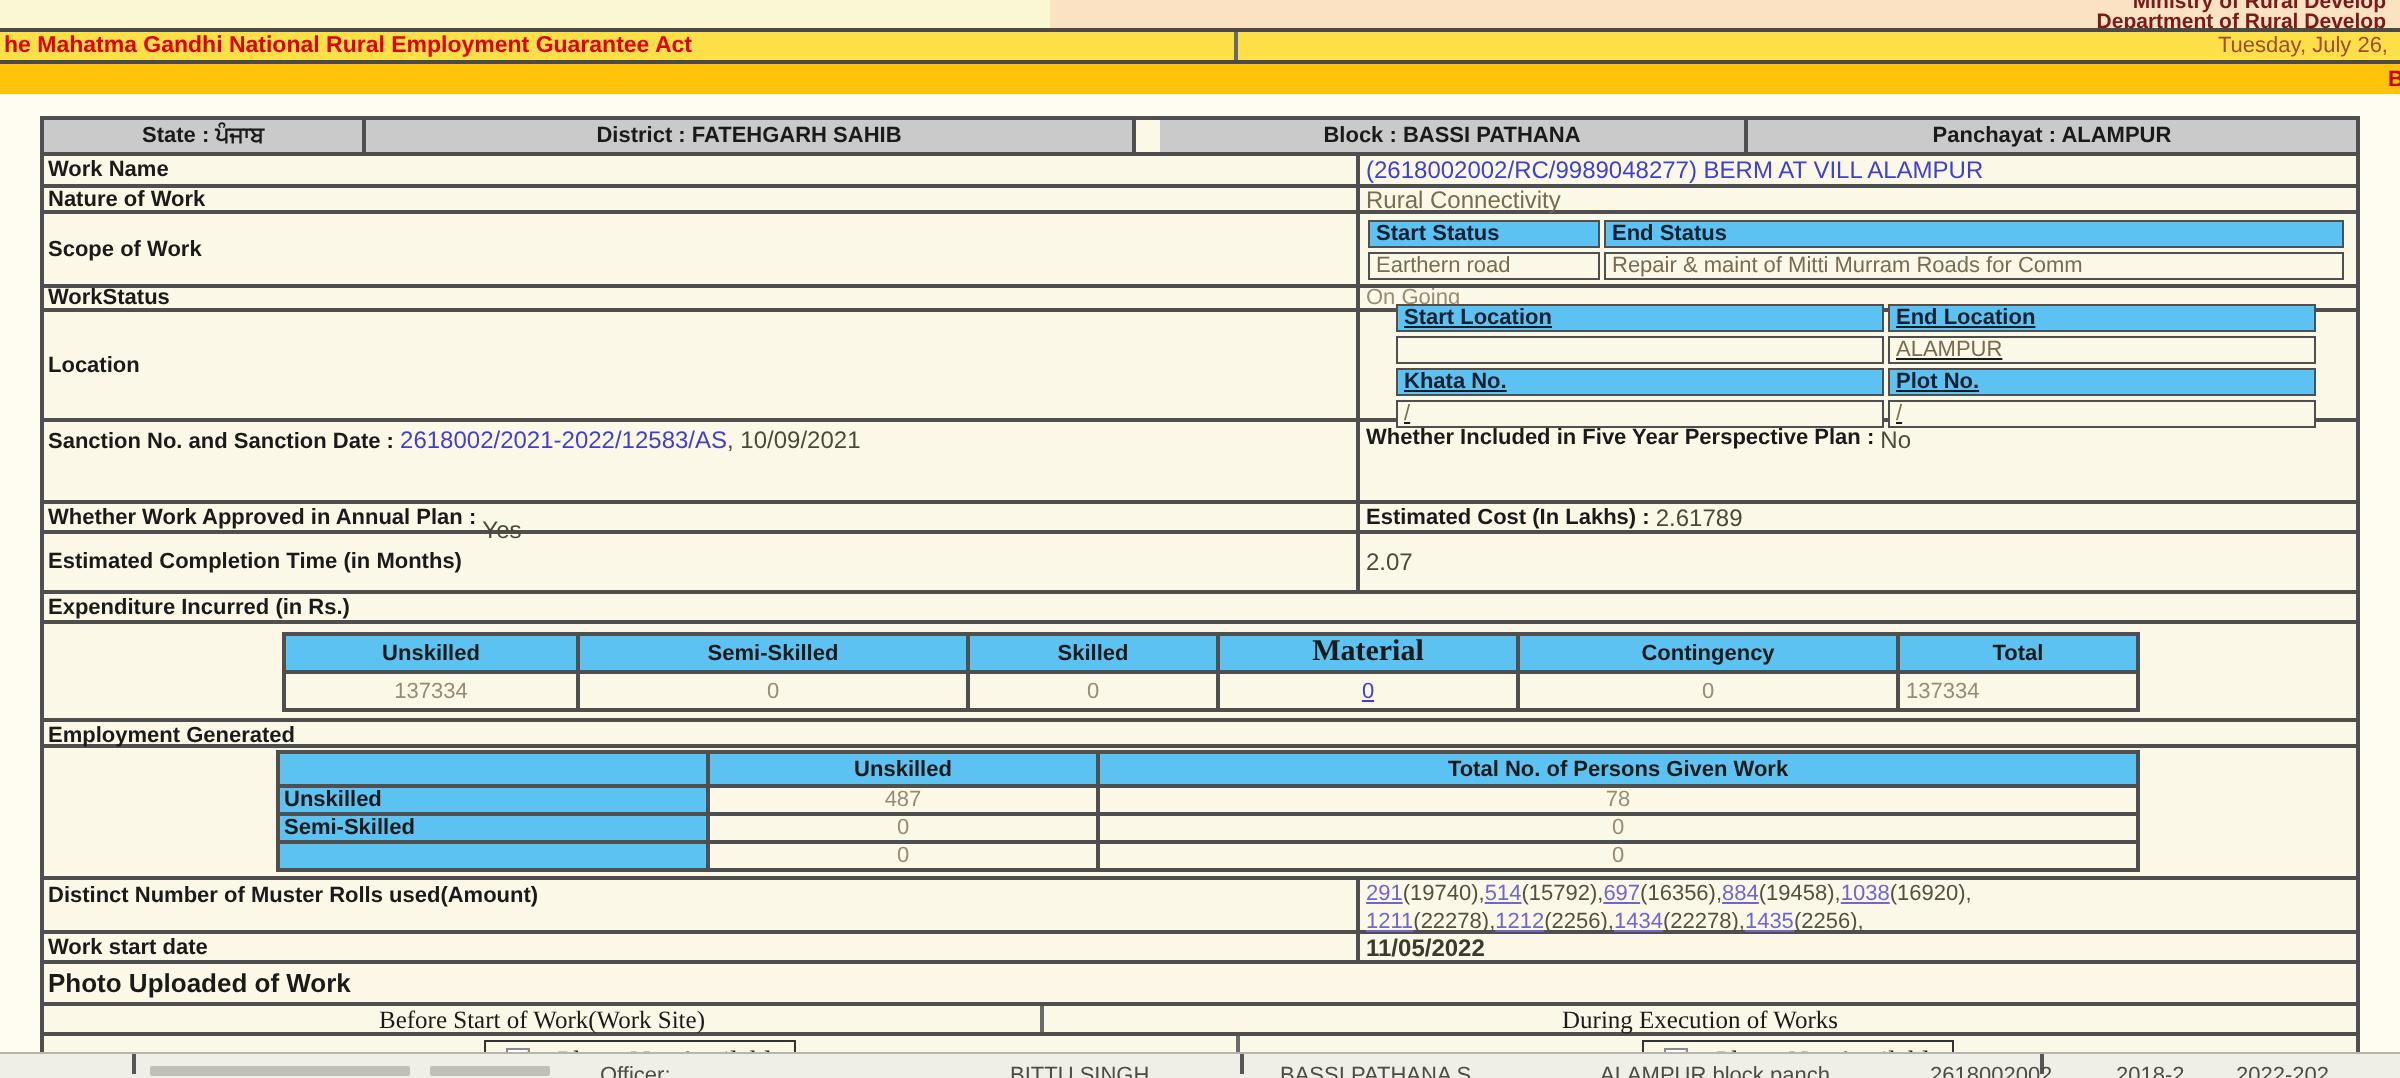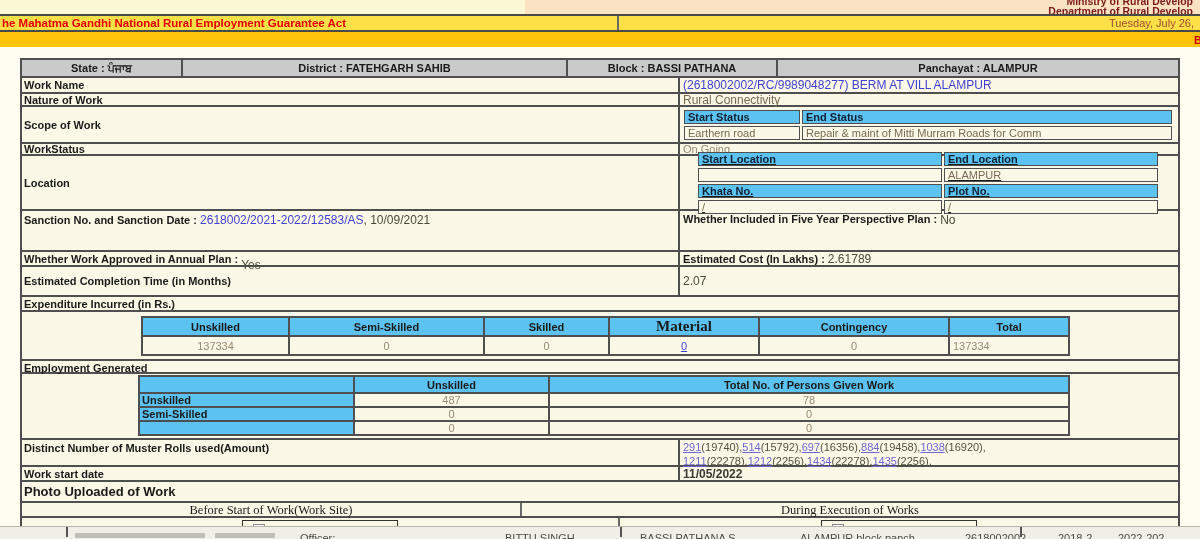--- a/index.html
+++ b/index.html
@@ -39,21 +39,21 @@
   .dark-val { color:#4a4a3a; font-size:12px; }
 
   
   .locbar { display:flex; height:18px; border-bottom:2px solid #4f4f4f; }
   .locbar .cell {
     background:#cacaca; font-weight:bold; font-size:11px;
     display:flex; align-items:center; justify-content:center;
     border-right:2px solid #4f4f4f;
   }
   .locbar .cell:last-child { border-right:none; }
-  .c-state { width:161px; } .c-district { width:385px; } .c-block { width:210px; } .c-panch { flex:1; }
+  .c-state { width:161px; } .c-district { width:385px; } .c-block { width:294px;margin-left:12px; } .c-panch { flex:1; }
 
   
   .nested { border-collapse:separate; border-spacing:2px; width:calc(100% - 2px); margin:1px 0; }
   .nested td { border:1px solid #4f4f4f; height:13px; padding:0 3px; font-size:11px; }
   .nested td.bh { background:#5bc2f1; font-weight:bold; color:#102030; }
   .nested td.bv { background:#fcf8e7; color:#776b52; }
   .scope-c1 { width:116px; } .loc-c1 { width:244px; }
 
   
   .exp-wrap { padding:4px 0 3px 119px; }

